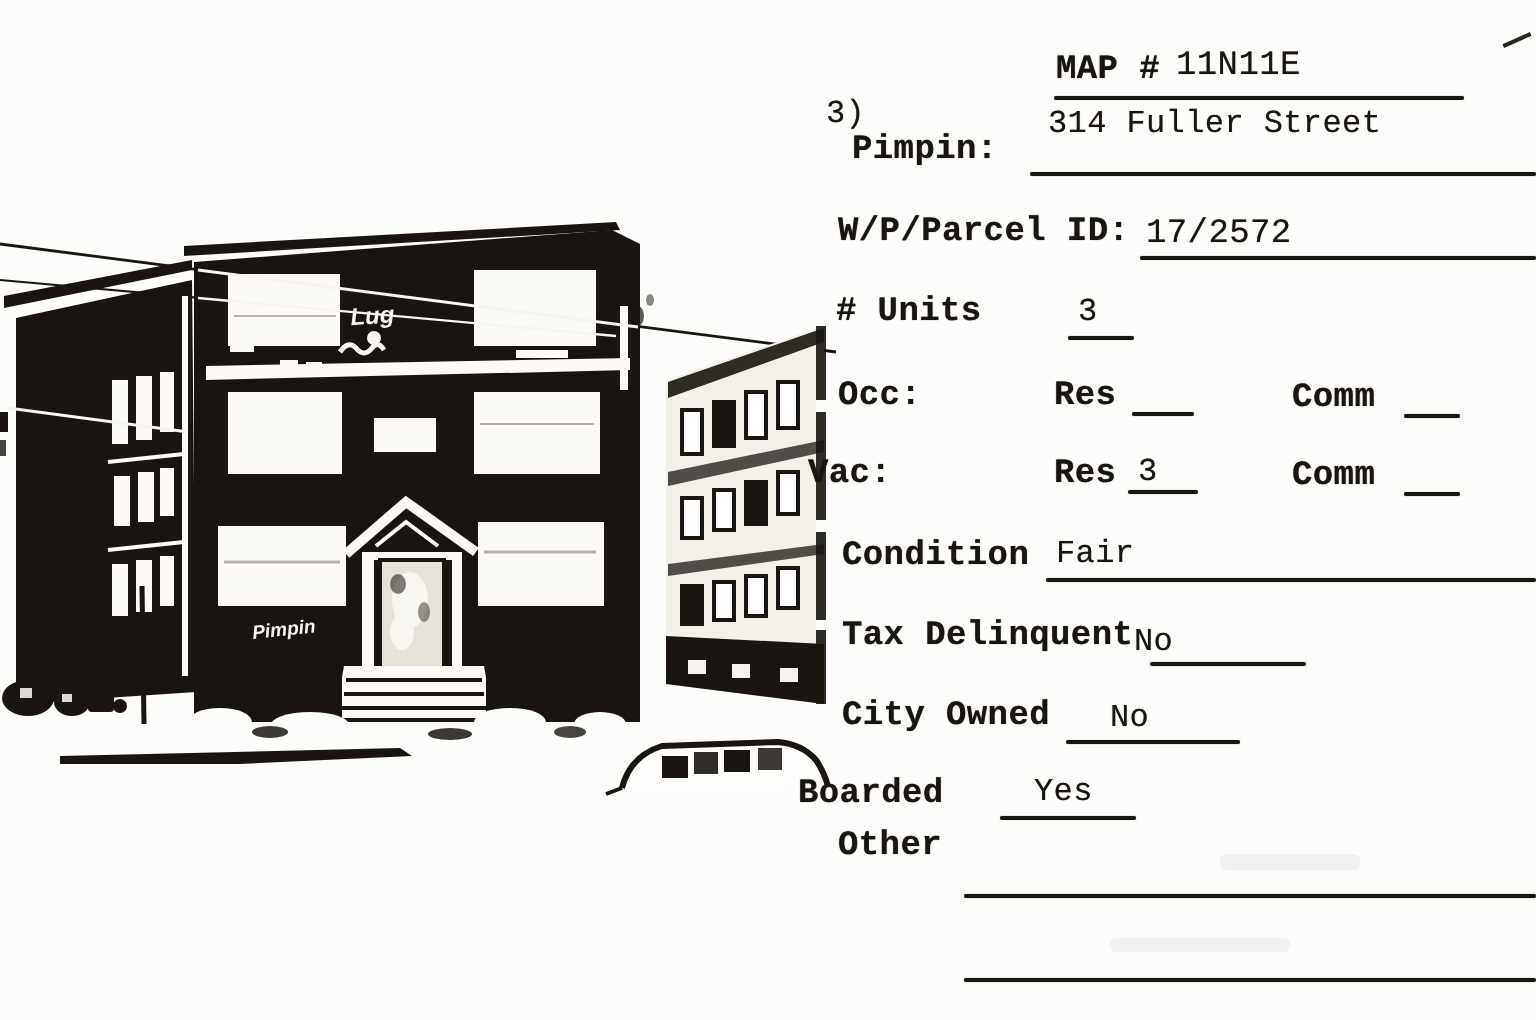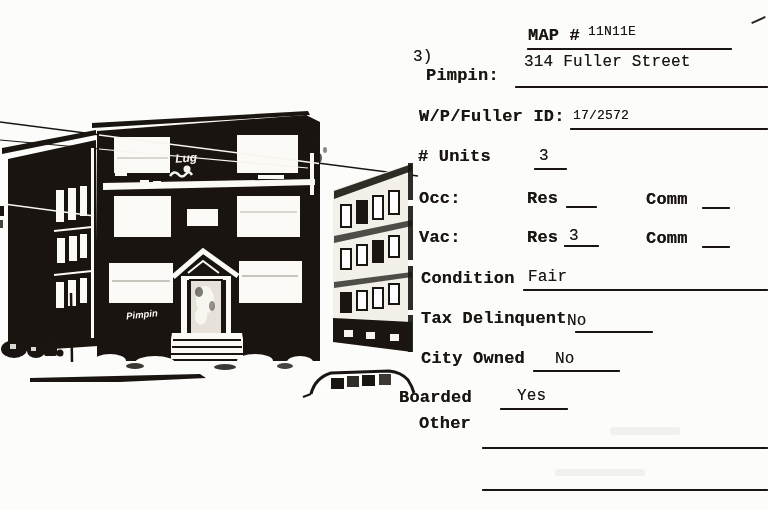--- a/index.html
+++ b/index.html
@@ -3,21 +3,21 @@
 <meta charset="utf-8">
 <style>
   html,body{margin:0;padding:0;background:#fcfcfb;}
   .page{position:relative;width:768px;height:510px;background:#fcfcfb;overflow:hidden;
         font-family:"Liberation Mono",monospace;color:#1a1510;}
   .photo-svg{position:absolute;left:0;top:0;}
   .lbl{position:absolute;font-weight:700;font-size:17px;line-height:1;white-space:pre;
        letter-spacing:.2px;text-shadow:0 0 .5px rgba(26,21,16,.75);}
   .val{position:absolute;font-weight:400;font-size:16px;line-height:1;white-space:pre;
        letter-spacing:.2px;text-shadow:0 0 .4px rgba(26,21,16,.6);}
-  .val-lg{font-size:13px;}
+  .val-lg{font-size:17px;}
   .ul{position:absolute;height:2px;background:#1a1510;border-radius:1px;
       box-shadow:0 0 .5px rgba(26,21,16,.7);}
   .tick{position:absolute;left:751px;top:19px;width:15px;height:2px;background:#2a241e;
         transform:rotate(-24deg);}
   .smudge{position:absolute;background:rgba(40,35,30,.05);border-radius:3px;}
 </style>
 </head>
 <body>
 
 <div class="page">
@@ -184,37 +184,37 @@
     <span class="lbl" style="left:528px;top:27px">MAP #</span>
     <span class="val val-lg" style="left:588px;top:25px">11N11E</span>
     <div class="ul" style="left:527px;top:48px;width:205px"></div>
 
     <span class="val" style="left:413px;top:49px">3)</span>
 
     <span class="lbl" style="left:426px;top:67px">Pimpin:</span>
     <span class="val" style="left:524px;top:54px">314 Fuller Street</span>
     <div class="ul" style="left:515px;top:86px;width:253px"></div>
 
-    <span class="lbl" style="left:419px;top:108px">W/P/Fuller ID:</span>
+    <span class="lbl" style="left:419px;top:108px">W/P/Parcel ID:</span>
     <span class="val val-lg" style="left:573px;top:109px">17/2572</span>
     <div class="ul" style="left:570px;top:128px;width:198px"></div>
 
     <span class="lbl" style="left:418px;top:148px"># Units</span>
     <span class="val" style="left:539px;top:148px">3</span>
     <div class="ul" style="left:534px;top:168px;width:33px"></div>
 
     <span class="lbl" style="left:419px;top:190px">Occ:</span>
     <span class="lbl" style="left:527px;top:190px">Res</span>
     <span class="val" style="left:570px;top:189px"></span>
     <div class="ul" style="left:566px;top:206px;width:31px"></div>
     <span class="lbl" style="left:646px;top:191px">Comm</span>
     <span class="val" style="left:706px;top:190px"></span>
     <div class="ul" style="left:702px;top:207px;width:28px"></div>
 
-    <span class="lbl" style="left:419px;top:229px">Vac:</span>
+    <span class="lbl" style="left:404px;top:229px">Vac:</span>
     <span class="lbl" style="left:527px;top:229px">Res</span>
     <span class="val" style="left:569px;top:228px">3</span>
     <div class="ul" style="left:564px;top:245px;width:35px"></div>
     <span class="lbl" style="left:646px;top:230px">Comm</span>
     <span class="val" style="left:706px;top:229px"></span>
     <div class="ul" style="left:702px;top:246px;width:28px"></div>
 
     <span class="lbl" style="left:421px;top:270px">Condition</span>
     <span class="val" style="left:528px;top:269px">Fair</span>
     <div class="ul" style="left:523px;top:289px;width:245px"></div>

